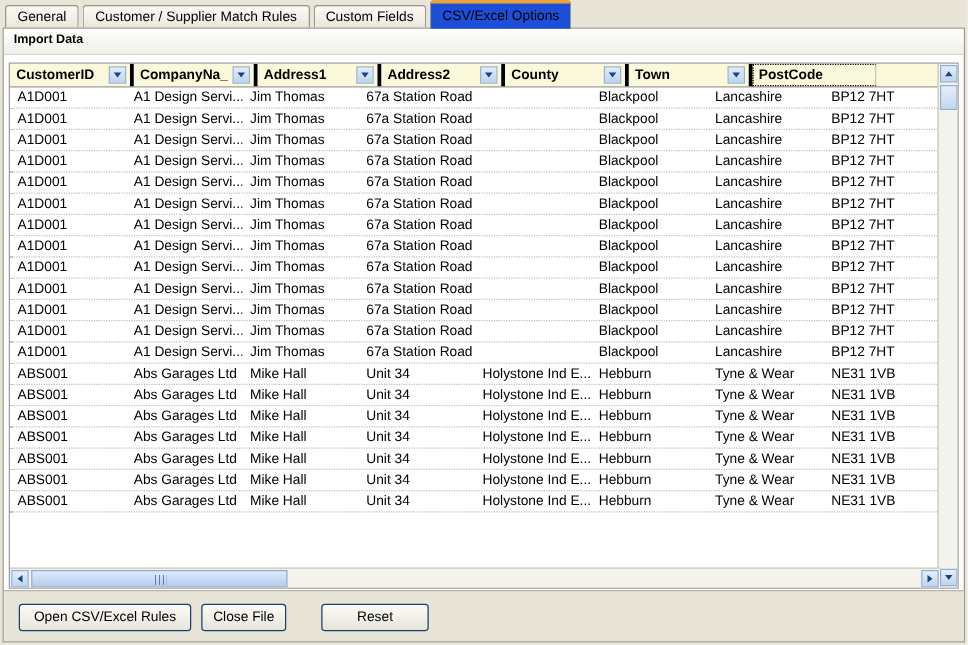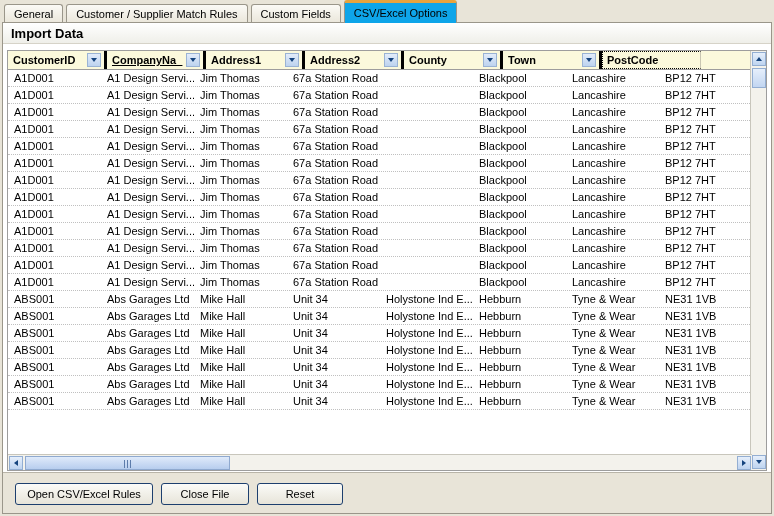--- a/index.html
+++ b/index.html
@@ -26,21 +26,21 @@
     border:1px solid #9a968a;
     border-bottom:none;
     border-radius:3px 3px 0 0;
     font-size:11px;color:#000;
     white-space:nowrap;
     box-sizing:border-box;
     cursor:default;
   }
   .tab.active{
     height:23px;line-height:21px;
-    background:#0ea5e9;
+    background:#1d4ed8;
     border:1px solid #9a968a;
     border-top:3px solid #e8a33d;
     border-bottom:none;
     margin-right:0;
     position:relative;z-index:3;
   }
 
   
   .panel{
     position:absolute;left:2px;top:22px;
@@ -51,21 +51,21 @@
     overflow:hidden;
   }
   .titlebar{
     position:absolute;left:0;top:0;width:768px;height:21px;
     background:linear-gradient(to bottom,#ffffff 0%,#efefe9 100%);
     border-bottom:1px solid #d6d3c8;
     box-sizing:border-box;
   }
   .titlebar span{
     position:absolute;left:8px;top:3px;
-    font-size:13px;font-weight:bold;letter-spacing:0px;
+    font-size:10px;font-weight:bold;letter-spacing:0px;
   }
 
   
   .grid{
     position:absolute;left:4px;top:27px;
     width:760px;height:421px;
     background:#ffffff;
     border:1px solid #9d9d9d;
     box-sizing:border-box;
     overflow:hidden;
@@ -214,21 +214,21 @@
   .btn{
     position:absolute;top:10px;height:22px;
     background:linear-gradient(to bottom,#fbfbf8 0%,#e7e4d9 100%);
     border:1px solid #1d3f6e;
     border-radius:3px;
     font-size:11px;color:#000;
     line-height:20px;text-align:center;
     box-sizing:border-box;cursor:default;
   }
   #btn-open{left:12px;width:138px;}
-  #btn-close{left:158px;width:88px;text-align:center;}
+  #btn-close{left:158px;width:68px;text-align:center;}
   #btn-reset{left:254px;width:86px;}
 </style>
 </head>
 <body>
 
 <div class="app">
 
   <div class="tabstrip" id="tabstrip">
       <div class="tab">General</div>
       <div class="tab">Customer / Supplier Match Rules</div>
@@ -239,21 +239,21 @@
   <div class="panel">
 
     <div class="titlebar">
       <span>Import Data</span>
     </div>
 
     <div class="grid">
       <div class="gridinner">
         <div class="rowline fldhdr" id="fldhdr">
             <div class="cell" style="width: 99px;"><span>CustomerID</span><div class="ddbtn"></div></div>
-            <div class="cell" style="width: 99px; text-decoration: underline;"><span>CompanyNa_</span><div class="ddbtn"></div></div>
+            <div class="cell" style="width: 99px;"><span>CompanyNa_</span><div class="ddbtn"></div></div>
             <div class="cell" style="width: 99px;"><span>Address1</span><div class="ddbtn"></div></div>
             <div class="cell" style="width: 99px;"><span>Address2</span><div class="ddbtn"></div></div>
             <div class="cell" style="width: 99px;"><span>County</span><div class="ddbtn"></div></div>
             <div class="cell" style="width: 99px;"><span>Town</span><div class="ddbtn"></div></div>
             <div class="cell sel" style="width: 99px;"><span>PostCode</span></div>
           </div>
         <div id="gridbody">
             <div class="rowline datarow">
               <div class="cell" style="width: 99px;">A1D001</div>
               <div class="cell ralign" style="width: 99px;">A1  Design  Servi...</div>

